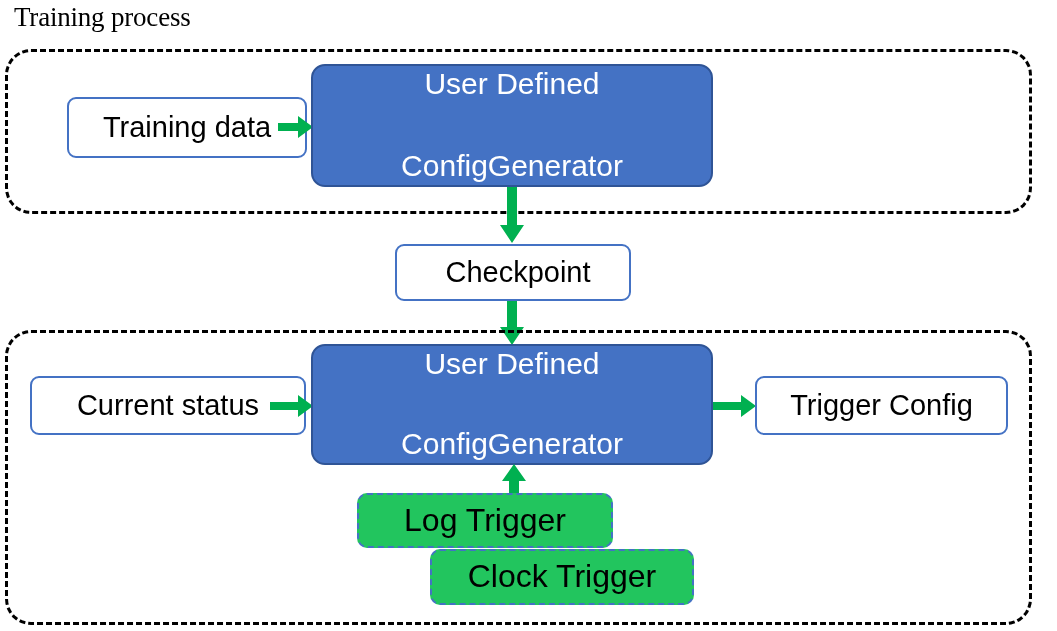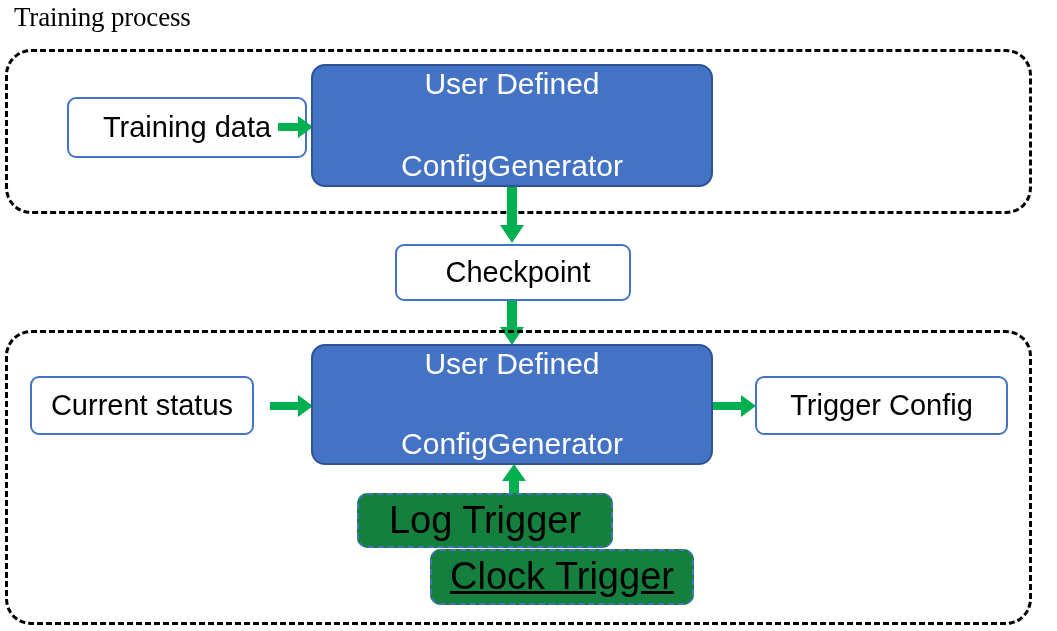--- a/index.html
+++ b/index.html
@@ -67,26 +67,26 @@
     line-height: 1.22;
     white-space: nowrap;
   }
 
   
   .trigger-box {
     position: absolute;
     box-sizing: border-box;
     border: 2.5px dashed #4472C4;
     border-radius: 10px;
-    background: #15803d;
+    background: #22c55e;
     display: flex;
     align-items: center;
     justify-content: center;
     color: #000000;
-    font-size: 38px;
+    font-size: 32px;
     line-height: 1.1;
     white-space: nowrap;
   }
 
   
   .arrow {
     position: absolute;
   }
   .arrow svg { display: block; overflow: visible; }
 </style>
@@ -122,21 +122,21 @@
 
   <div class="arrow" style="left:498px; top:301px; width:28px; height:46px;">
     <svg width="28" height="46" viewBox="0 0 28 46">
       <path d="M9 0 L19 0 L19 26 L26 26 L14 44 L2 26 L9 26 Z" fill="#00B050"></path>
     </svg>
   </div>
 
 
   <div class="group-box" style="left:5px; top:330px; width:1027px; height:295px;"></div>
 
-  <div class="node-box" style="left:30px; top:376px; width:224px; height:59px;">Current status</div>
+  <div class="node-box" style="left:30px; top:376px; width:276px; height:59px;">Current status</div>
 
   <div class="arrow" style="left:270px; top:392px; width:44px; height:28px;">
     <svg width="44" height="28" viewBox="0 0 44 28">
       <path d="M0 10 L28 10 L28 3 L43 14 L28 25 L28 18 L0 18 Z" fill="#00B050"></path>
     </svg>
   </div>
 
   <div class="proc-box" style="left:311px; top:344px; width:402px; height:121px;">
     <span>User Defined</span>
     <span>ConfigGenerator</span>
@@ -151,15 +151,15 @@
   <div class="node-box" style="left:755px; top:376px; width:253px; height:59px;">Trigger Config</div>
 
   <div class="arrow" style="left:500px; top:464px; width:28px; height:34px;">
     <svg width="28" height="34" viewBox="0 0 28 34">
       <path d="M14 0 L26 17 L19 17 L19 34 L9 34 L9 17 L2 17 Z" fill="#00B050"></path>
     </svg>
   </div>
 
   <div class="trigger-box" style="left:357px; top:493px; width:256px; height:55px; z-index:1;">Log Trigger</div>
 
-  <div class="trigger-box" style="left:430px; top:549px; width:264px; height:56px; z-index:2;text-decoration:underline;">Clock Trigger</div>
+  <div class="trigger-box" style="left:430px; top:549px; width:264px; height:56px; z-index:2;">Clock Trigger</div>
 
 </div>
 
 </body></html>

